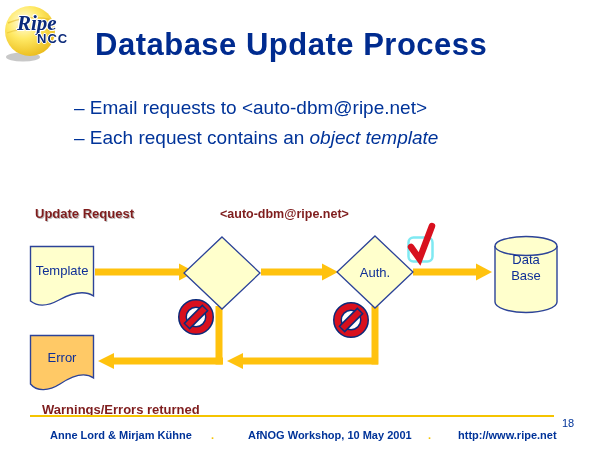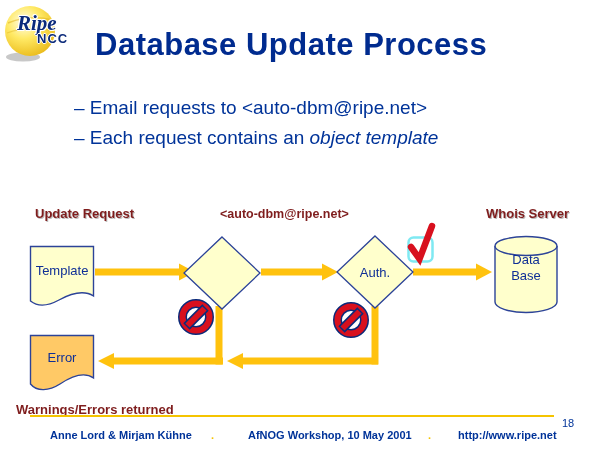--- a/index.html
+++ b/index.html
@@ -35,21 +35,21 @@
   .dshadow { text-shadow:1px 1px 0 #bdbdbd; }
   .email-label { font-size:12.5px; }
 
   .shape-label {
     display:flex; align-items:center; justify-content:center; text-align:center;
     color:#0f2f96; font-size:13px; white-space:nowrap;
   }
   .shape-label.bold { font-weight:normal; }
   .db-label { line-height:16px; }
 
-  .warnings { left:16px; top:402px; }
+  .warnings { left:42px; top:402px; }
 
   .footer-line { left:30px; top:415px; width:524px; height:2px; background:#f5c400; }
   .page-number { left:562px; top:417px; font-size:11px; color:#003399; }
   .footer-text { top:429px; font-size:11px; font-weight:bold; color:#003399; white-space:nowrap; }
   .footer-sep { color:#f5c400; font-weight:bold; }
 </style>
 </head>
 <body>
 
 <div class="stage">
@@ -127,21 +127,20 @@
     <span>– Email requests to &lt;auto-dbm@ripe.net&gt;</span><i></i>
   </div>
 
   <div class="abs page-title">Database Update Process</div>
   <div class="abs bullet" style="top:127px">
     <span>– Each request contains an </span><i>object template</i>
   </div>
 
   <div class="abs dlabel dshadow" style="left:35px;top:206px">Update Request</div>
   <div class="abs dlabel email-label" style="left:220px;top:207px;width:140px;text-align:left">&lt;auto-dbm@ripe.net&gt;</div>
-  <div class="abs dlabel dshadow" style="left:486px;top:206px">Whois Server</div>
 
   <div class="abs shape-label bold" style="left:30px;top:247px;width:64px;height:46px">Template</div>
   <div class="abs shape-label" style="left:337px;top:259px;width:76px;height:26px">Auth.</div>
   <div class="abs shape-label db-label" style="left:495px;top:250px;width:62px;height:36px;flex-direction:column">
     <span>Data</span>
     <span>Base</span>
   </div>
   <div class="abs shape-label bold" style="left:30px;top:336px;width:64px;height:42px">Error</div>
 
   <div class="abs dlabel warnings">Warnings/Errors returned</div>

